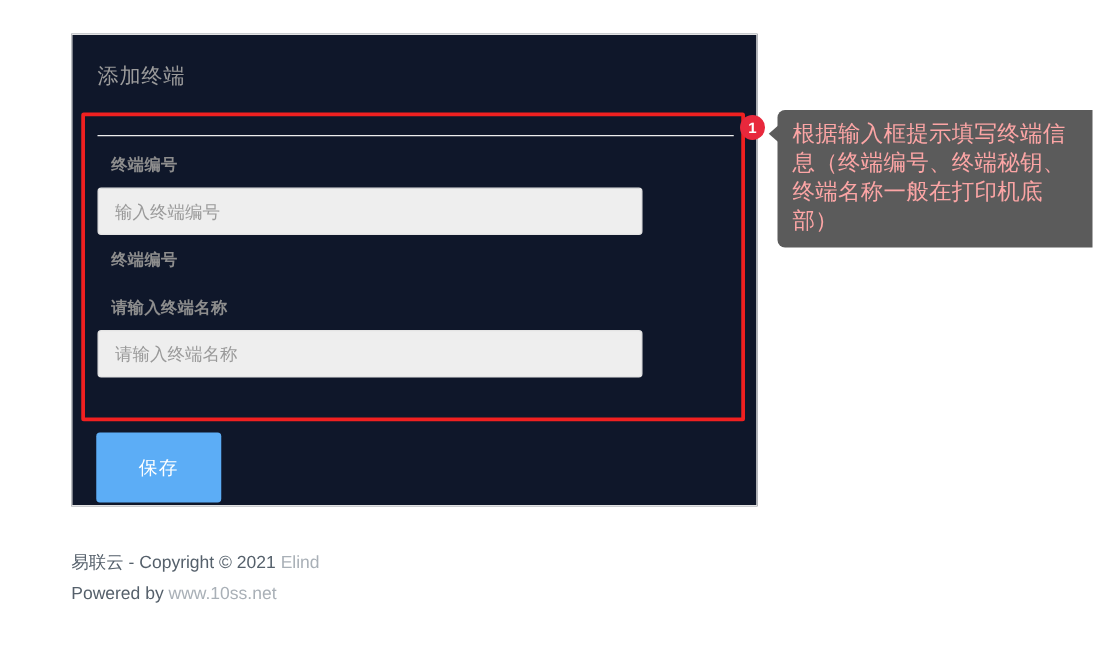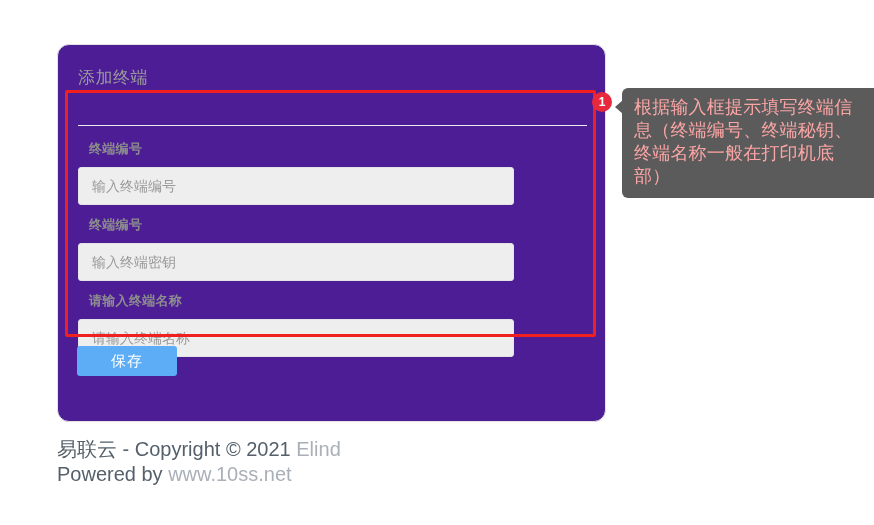--- a/index.html
+++ b/index.html
@@ -12,26 +12,26 @@
     background: #ffffff;
     font-family: "Liberation Sans", "DejaVu Sans", sans-serif;
     overflow: hidden;
     position: relative;
   }
 
   
   #card {
     position: absolute;
     left: 57px;
-    top: 44px;
+    top: 27px;
     width: 549px;
     height: 378px;
-    background: #4c1d95;
+    background: #0f172a;
     border: 1px solid #e3e3e3;
-    border-radius: 12px;
+    border-radius: 0;
     box-sizing: border-box;
   }
 
   #card-title {
     position: absolute;
     left: 20px;
     top: 21px;
     font-size: 17px;
     color: #9b9b9b;
     letter-spacing: 0.5px;
@@ -101,21 +101,21 @@
     pointer-events: none;
     z-index: 5;
   }
 
   
   #save-button {
     position: absolute;
     left: 77px;
     top: 346px;
     width: 100px;
-    height: 30px;
+    height: 56px;
     background: #5cadf6;
     border: none;
     border-radius: 3px;
     color: #ffffff;
     font-family: "Liberation Sans", "DejaVu Sans", sans-serif;
     font-size: 15px;
     letter-spacing: 1px;
     cursor: pointer;
   }
 
@@ -165,21 +165,21 @@
     line-height: 23px;
     letter-spacing: 0.2px;
     white-space: pre-wrap;
   }
 
   
   #footer {
     position: absolute;
     left: 57px;
     top: 437px;
-    font-size: 20px;
+    font-size: 14px;
     line-height: 25px;
     color: #55606b;
   }
   .footer-line { white-space: nowrap; }
   .footer-muted { color: #a9b0b7; }
 </style>
 </head>
 <body>
 
 <div id="card">
@@ -189,21 +189,20 @@
 
   <div id="form-area">
 
     <div class="field">
       <div class="field-label">终端编号</div>
       <input class="field-input" type="text" placeholder="输入终端编号" style="">
     </div>
 
     <div class="field">
       <div class="field-label">终端编号</div>
-      <input class="field-input" type="text" placeholder="输入终端密钥" style="">
     </div>
 
     <div class="field">
       <div class="field-label">请输入终端名称</div>
       <input class="field-input" type="text" placeholder="请输入终端名称" style="">
     </div>
 
   </div>
 </div>
 

